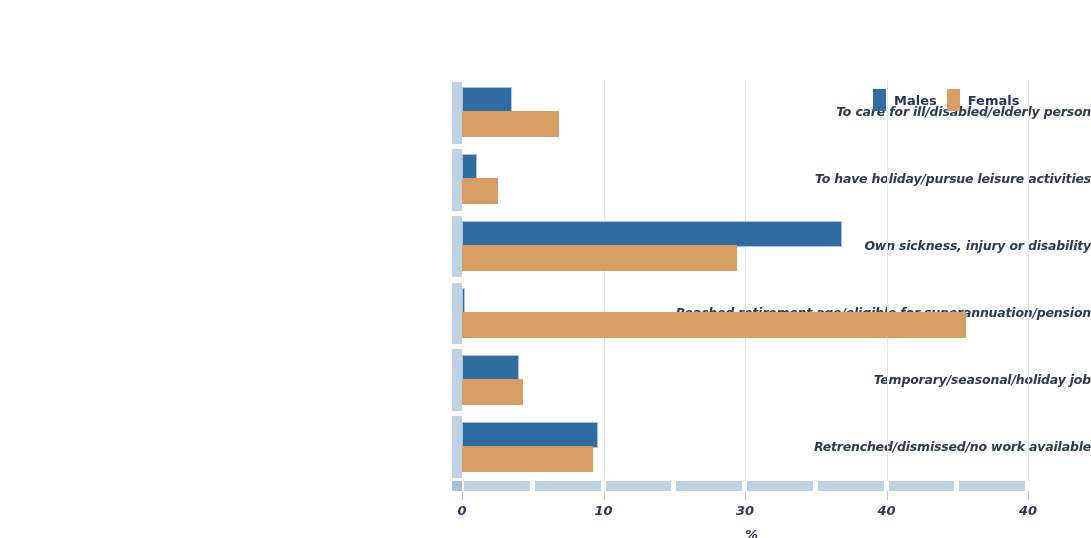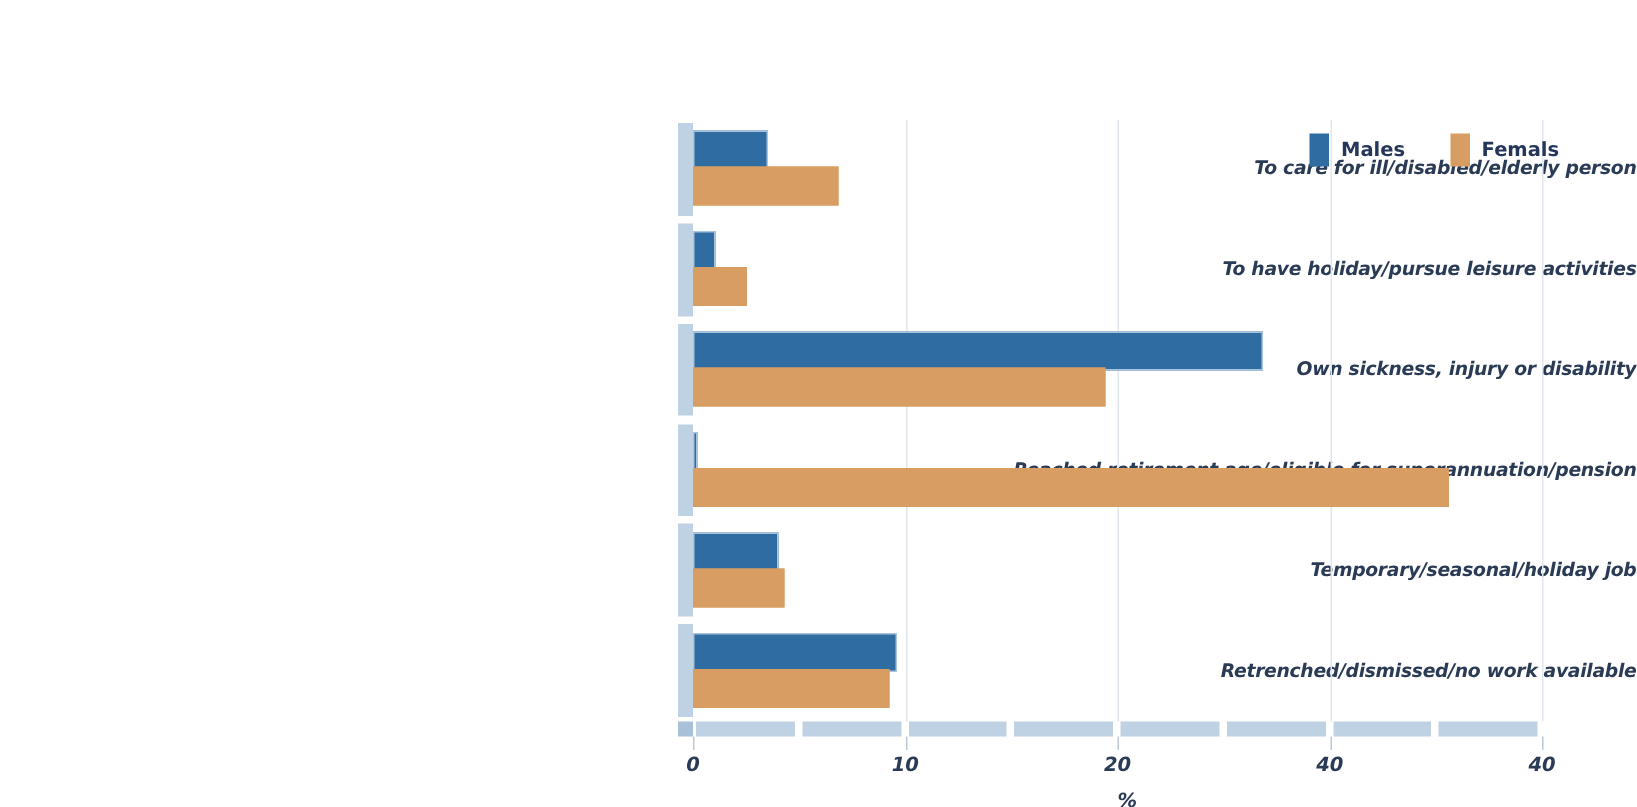--- a/index.html
+++ b/index.html
@@ -130,21 +130,21 @@
     font-family: "DejaVu Sans", "Liberation Sans", sans-serif;
   }
 
   
   #legend {
     position: absolute;
     left: 873px;
     top: 89px;
     display: flex;
     align-items: center;
-    gap: 30px;
+    gap: 10px;
   }
   .legend-item {
     display: flex;
     align-items: center;
     gap: 8px;
   }
   .legend-swatch {
     width: 13px;
     height: 22px;
     display: block;
@@ -209,21 +209,21 @@
       <div class="bar female" title="Femals: 4.2%" style="left: 462px; width: 59.43px; top: 378.75px;"></div>
       <div class="bar male" title="Males: 9.5%" style="left: 462px; width: 134.425px; top: 421.583px;"></div>
       <div class="bar female" title="Femals: 9.1%" style="left: 462px; width: 128.765px; top: 445.583px;"></div>
     </div>
   <div id="xaxis">
       <div class="tick" style="left: 462px;"></div>
       <div class="tick-label" style="left: 462px;">0</div>
       <div class="tick" style="left: 603.5px;"></div>
       <div class="tick-label" style="left: 603.5px;">10</div>
       <div class="tick" style="left: 745px;"></div>
-      <div class="tick-label" style="left: 745px;">20</div>
+      <div class="tick-label" style="left: 745px;">30</div>
       <div class="tick" style="left: 886.5px;"></div>
       <div class="tick-label" style="left: 886.5px;">40</div>
       <div class="tick" style="left: 1028px;"></div>
       <div class="tick-label" style="left: 1028px;">40</div>
     </div>
   <div id="axis-title-x">%</div>
 </div>
 
 <div id="legend">
   <div class="legend-item">

